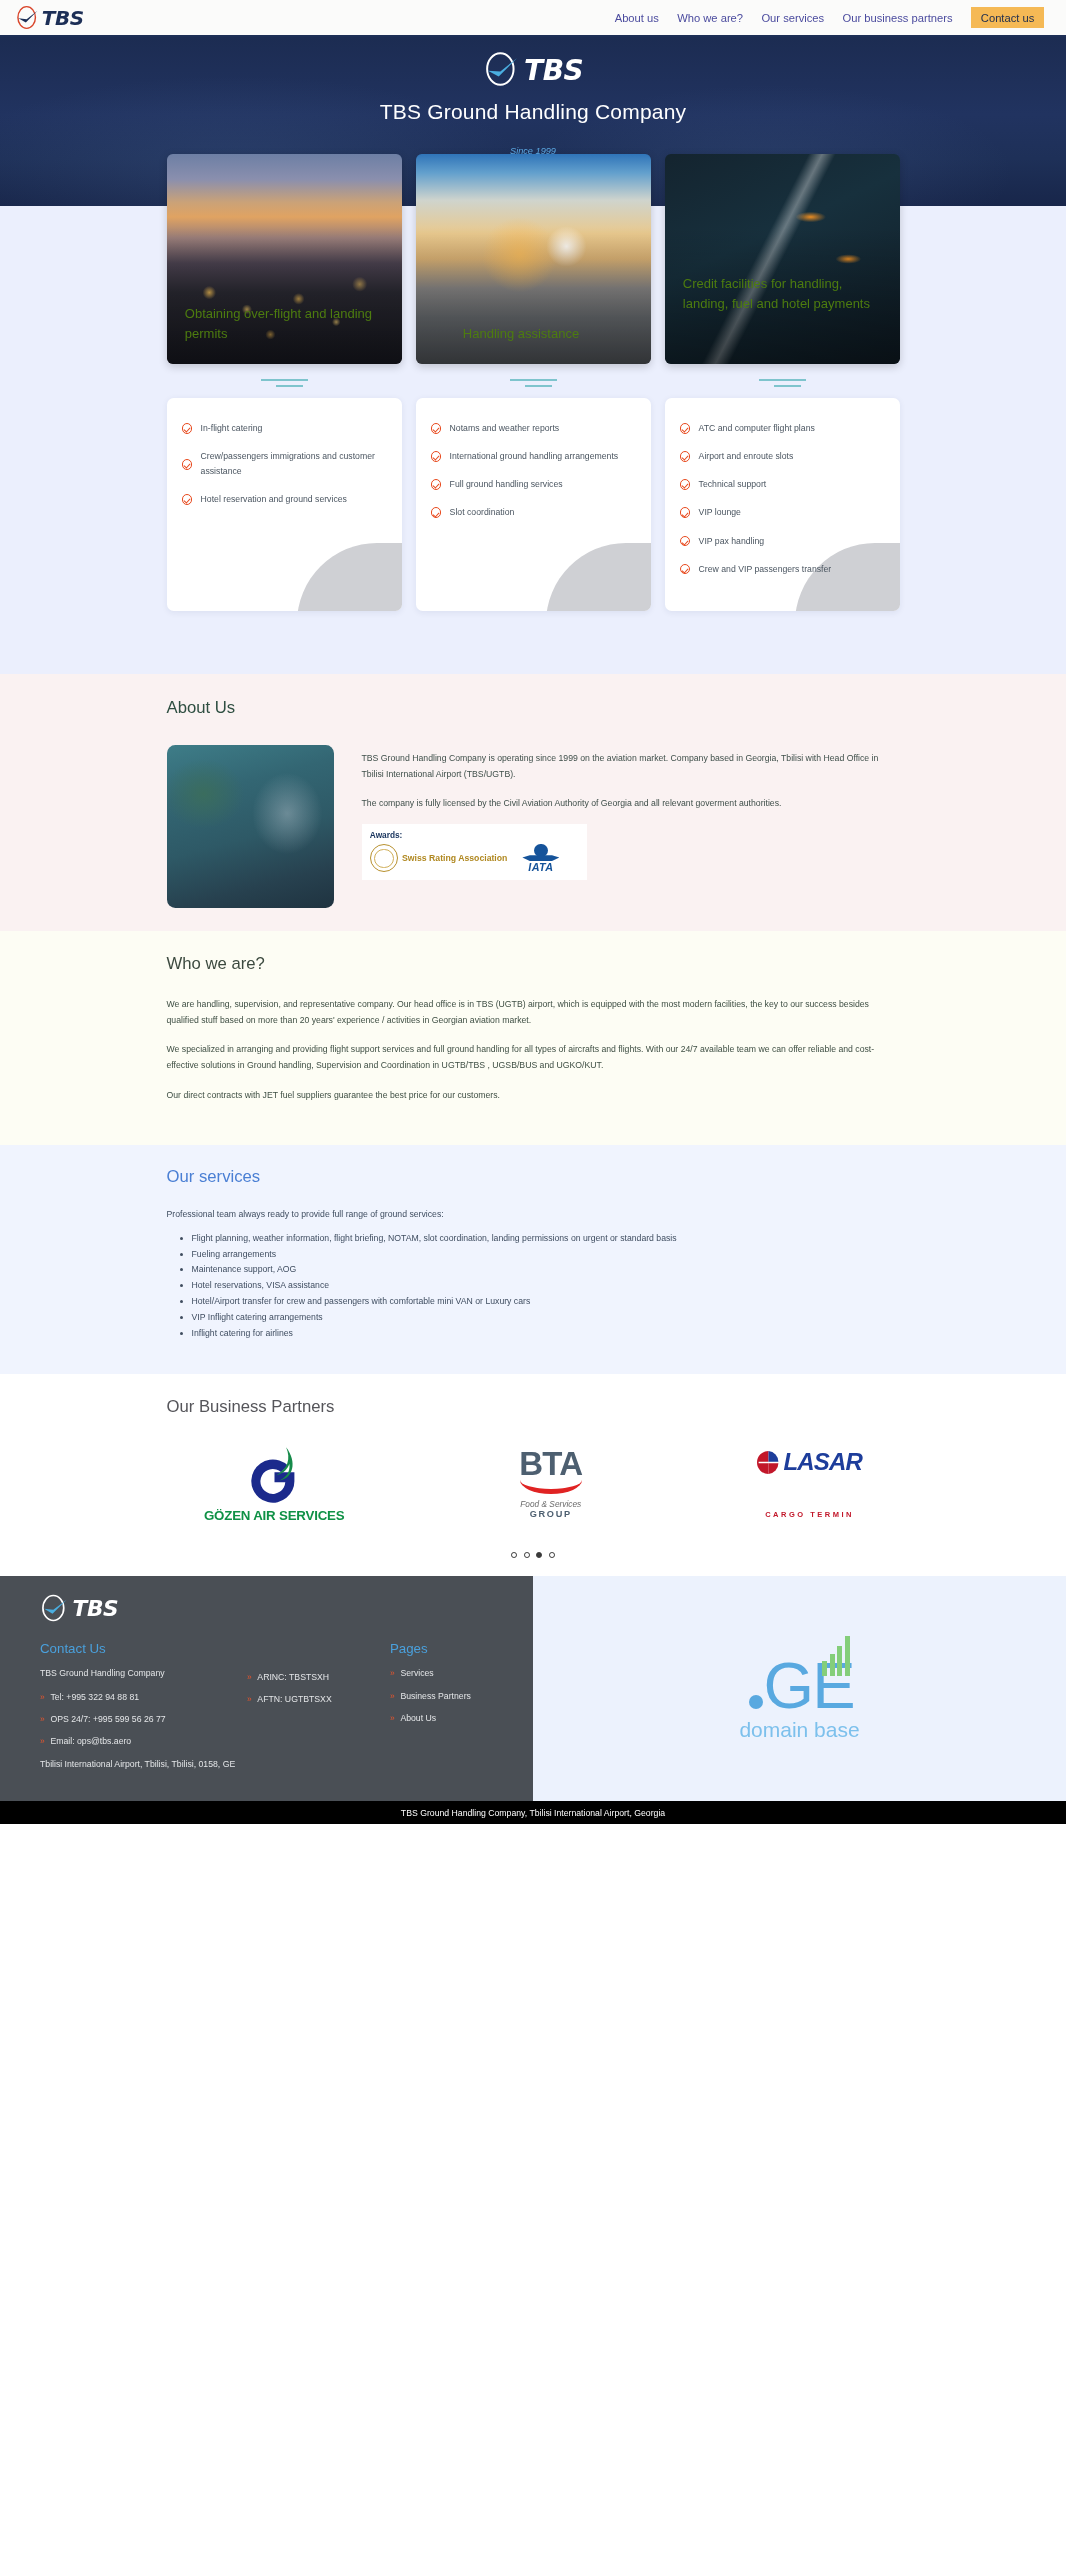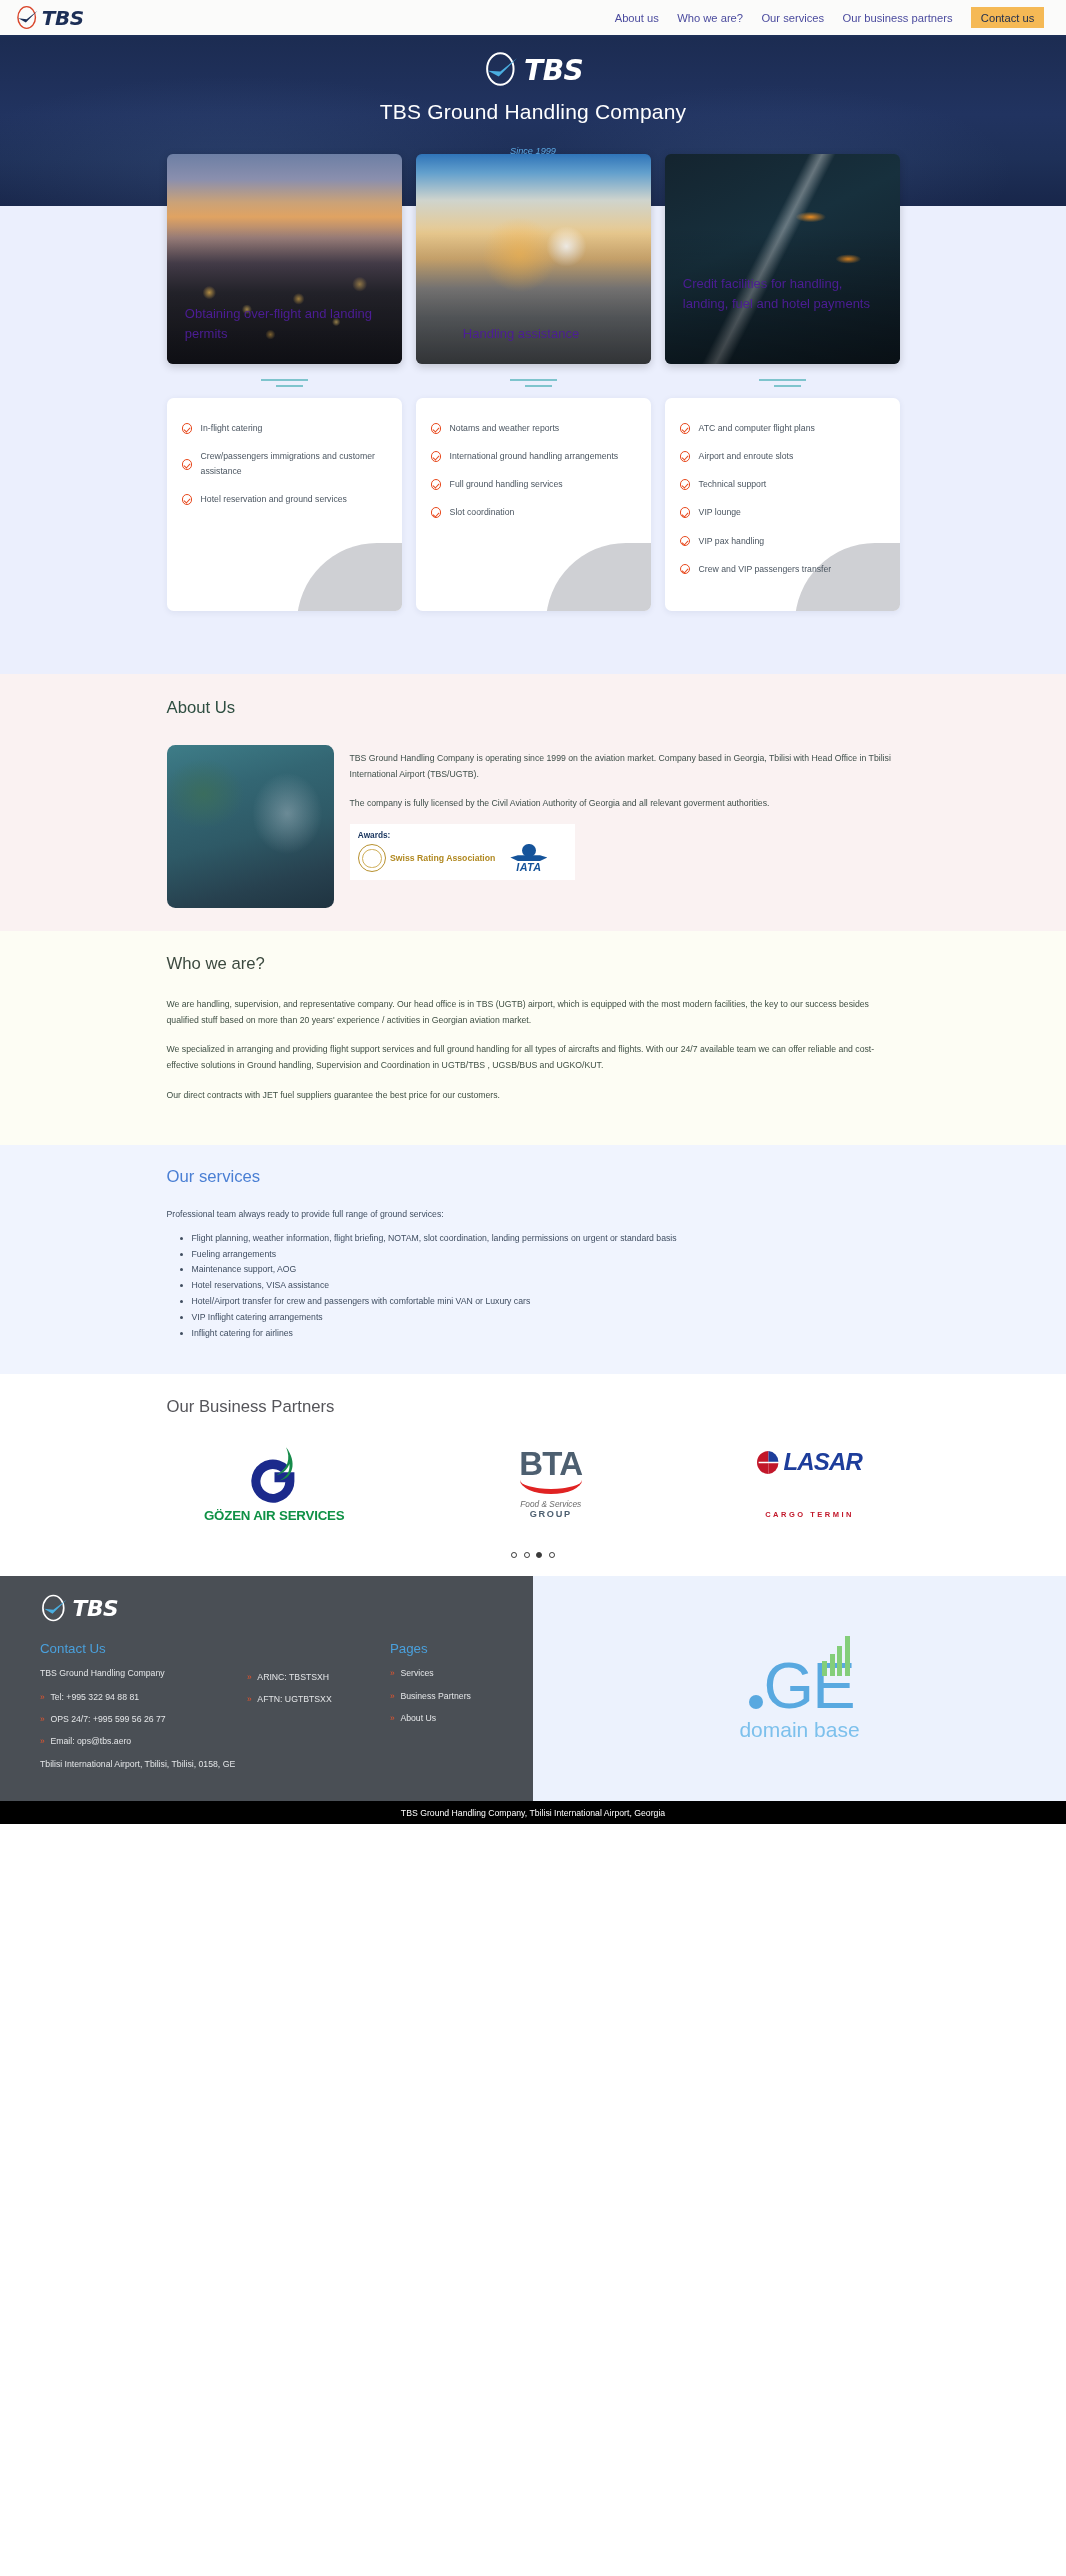--- a/index.html
+++ b/index.html
@@ -111,21 +111,21 @@
     position: relative;
     overflow: hidden;
     display: flex;
     align-items: flex-end;
     box-shadow: 0 2.5px 8.3px rgba(0,0,0,0.18);
     cursor: pointer;
   }
   .promo-card .label {
     position: relative;
     z-index: 2;
-    color: #4c1d95;
+    color: #4d7c0f;
     font-size: 13px;
     line-height: 1.55;
     padding: 0 18.3px 20px 18.3px;
   }
   .promo-card.center .label { padding-bottom: 20px; margin-left: 29px; }
   .promo-card.right .label { padding-bottom: 50px; }
   .bg-city {
     position: absolute; inset: 0;
     background:
       radial-gradient(circle 6.7px at 18% 66%, rgba(255,200,90,0.85), transparent),
@@ -220,21 +220,21 @@
   }
   .feat-text { font-size: 8.7px; color: #4a5560; line-height: 1.7; }
 
   
   .section { width: 100%; }
   .sec-inner { width: 733px; margin: 0 auto; }
   .sec-title { font-size: 16.7px; font-weight: normal; }
 
   .about { background: #faf2f2; padding: 24px 0 23px 0; }
   .about .sec-title { color: #2f4f42; margin-bottom: 27px; }
-  .about-grid { display: flex; gap: 16px; }
+  .about-grid { display: flex; gap: 28px; }
   .about-photo {
     width: 167px; height: 163px;
     border-radius: 8.3px;
     flex: 0 0 auto;
     background:
       radial-gradient(ellipse 58px 50px at 22% 30%, rgba(60,110,90,0.85), transparent 70%),
       radial-gradient(ellipse 50px 58px at 72% 42%, rgba(180,195,205,0.45), transparent 70%),
       linear-gradient(165deg, #3e7d88 0%, #336673 28%, #2e5966 55%, #27414f 80%, #1f3340 100%);
   }
   .about-col { flex: 1; padding-top: 4.2px; }

